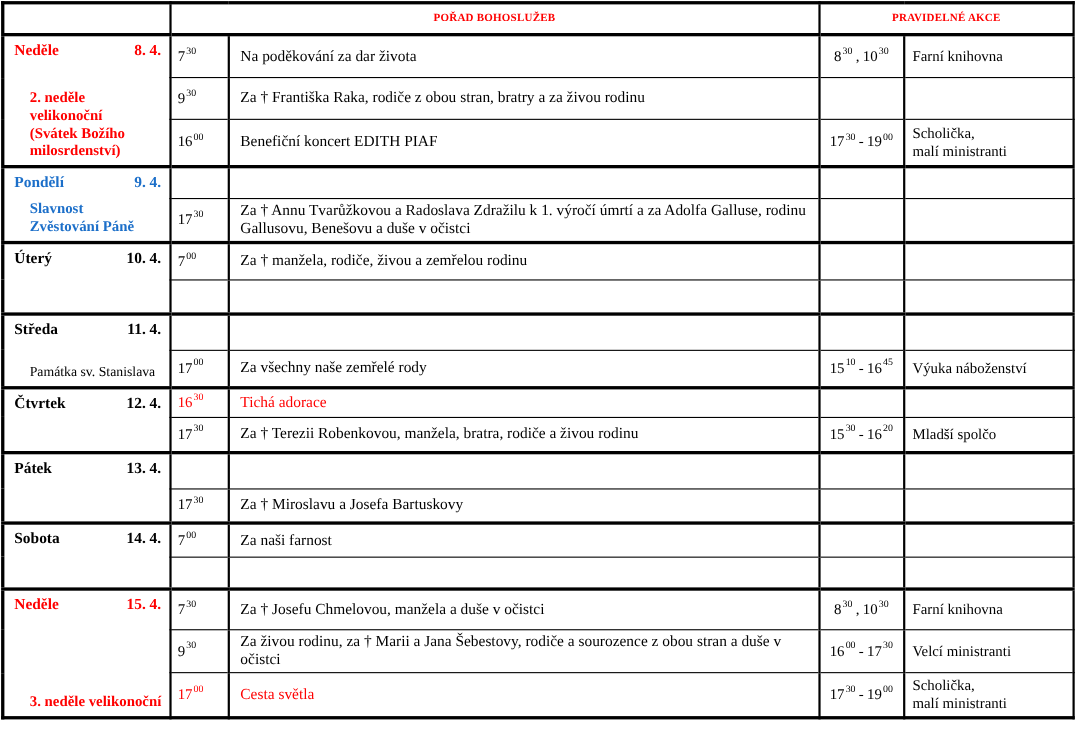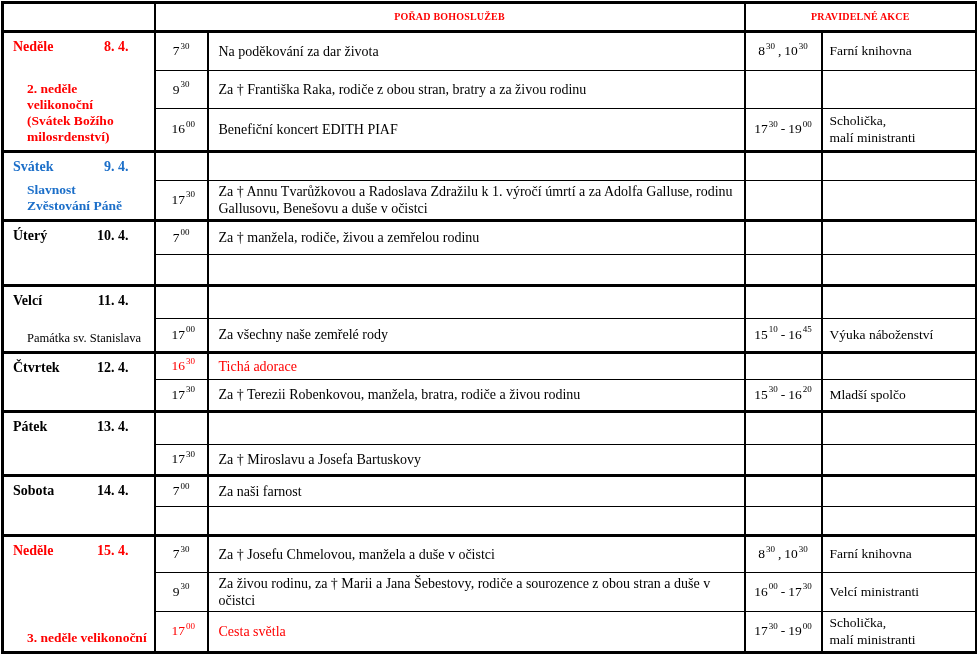--- a/index.html
+++ b/index.html
@@ -5,31 +5,31 @@
   * { box-sizing: border-box; }
   html,body { margin:0; padding:0; background:#fff; }
   body { width:977px; height:666px; font-family:"Liberation Serif","DejaVu Serif",serif; color:#000; }
   table.sched { border-collapse:collapse; table-layout:fixed; width:974px; margin:1px 0 0 1px; border:3px solid #000; }
   td { border:1.5px solid #000; border-left-width:2px; border-right-width:2px; padding:2px 6px; font-size:14px; line-height:1.22; vertical-align:middle; overflow:hidden; }
   tr.hrow td { border-bottom:3px solid #000; height:29px; }
   tr.sec td { border-top:3px solid #000; }
   .hcell { color:#FE0000; font-weight:bold; text-align:center; font-size:10px; letter-spacing:.2px; }
   .corner { background:#fff; }
   
-  .day { vertical-align:top; position:relative; padding:5px 25px 5px 9px; }
+  .day { vertical-align:top; position:relative; padding:5px 7px 5px 9px; }
   .day-top { display:flex; justify-content:space-between; font-weight:bold; font-size:14px; }
   .day-sub { font-weight:bold; font-size:13.5px; white-space:pre-line; line-height:1.18;margin-left:14px; }
   .sub-gap { margin-top:26px; }
   .sub-near { margin-top:7px; }
   .sub-bottom { position:absolute; left:9px; right:4px; bottom:5px; }
   .sub-plain { font-weight:normal; font-size:12.5px; }
   .sec-red .day-top, .sec-red .day-sub { color:#FE0000; }
   .sec-blue .day-top, .sec-blue .day-sub { color:#1C6FC9; }
   
-  .t1 { text-align:center; padding:2px 16px; font-size:13.5px; }
+  .t1 { text-align:left; padding:2px 6px; font-size:13.5px; }
   .dc { text-align:left; padding-left:10px; padding-right:8px;margin-left:48px; }
   .t2 { text-align:center; padding:2px 1px; font-size:13.5px; white-space:nowrap; }
   .ev { text-align:left; padding-left:7px; white-space:pre-line; font-size:13.5px; }
   sup.tm { font-size:9px; position:relative; top:-1px; margin-left:1px; line-height:0; }
   .t2s { padding:0 3px; }
   .c-red { color:#FE0000; }
 </style>
 </head>
 <body>
 
@@ -74,21 +74,21 @@
     <td class="t1"><span>16</span><sup class="tm">00</sup></td>
     <td class="dc">Benefiční koncert EDITH PIAF</td>
     <td class="t2"><span>17</span><sup class="tm">30</sup><span class="t2s">-</span><span>19</span><sup class="tm">00</sup></td>
     <td class="ev">Scholička,
 malí ministranti</td>
   </tr>
 
   <tr class="sec" style="height:29px">
     <td class="day sec-blue" rowspan="2">
       <div class="day-top">
-        <span>Svátek</span>
+        <span>Pondělí</span>
         <span>9. 4.</span>
       </div>
       <div class="day-sub sub-near">Slavnost
 Zvěstování Páně</div>
     </td>
     <td class="t1"></td>
     <td class="dc"></td>
     <td class="t2"></td>
     <td class="ev"></td>
   </tr>
@@ -114,21 +114,21 @@
   <tr style="height:31px">
     <td class="t1"></td>
     <td class="dc"></td>
     <td class="t2"></td>
     <td class="ev"></td>
   </tr>
 
   <tr class="sec" style="height:33px">
     <td class="day" rowspan="2">
       <div class="day-top">
-        <span>Velcí</span>
+        <span>Středa</span>
         <span>11. 4.</span>
       </div>
       <div class="day-sub sub-bottom sub-plain">Památka sv. Stanislava</div>
     </td>
     <td class="t1"></td>
     <td class="dc"></td>
     <td class="t2"></td>
     <td class="ev"></td>
   </tr>
   <tr style="height:34px">

